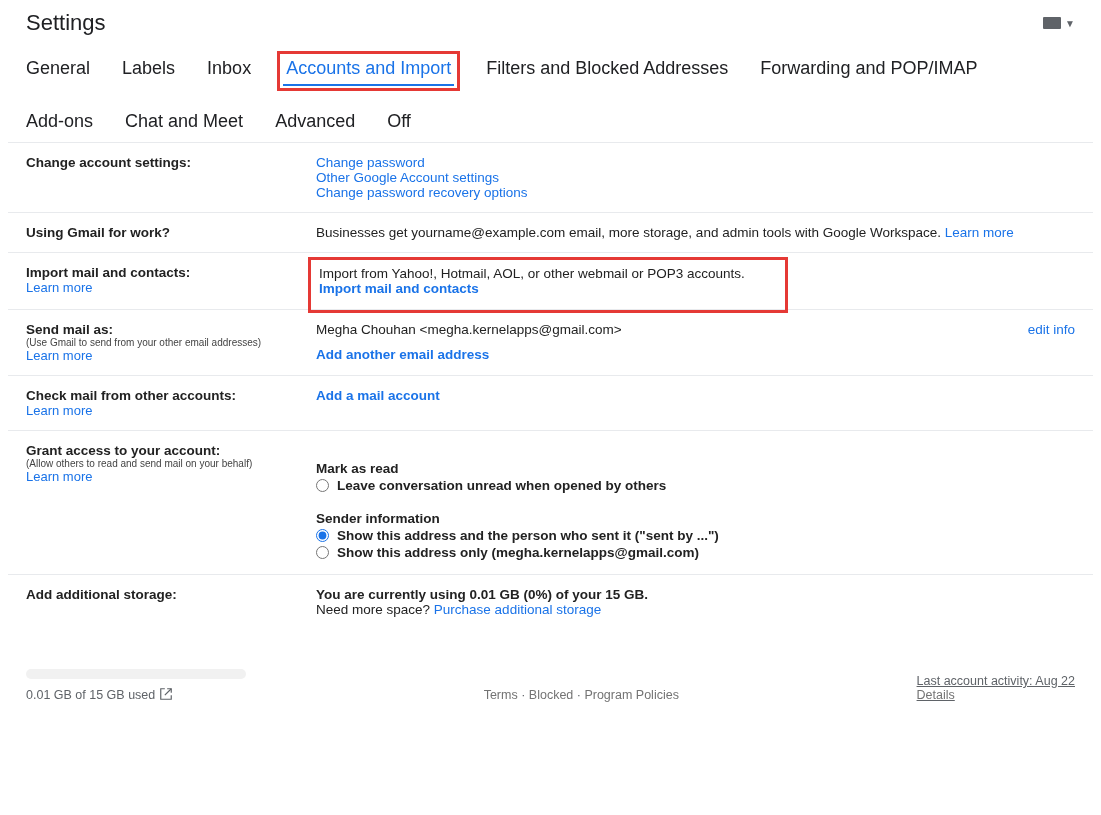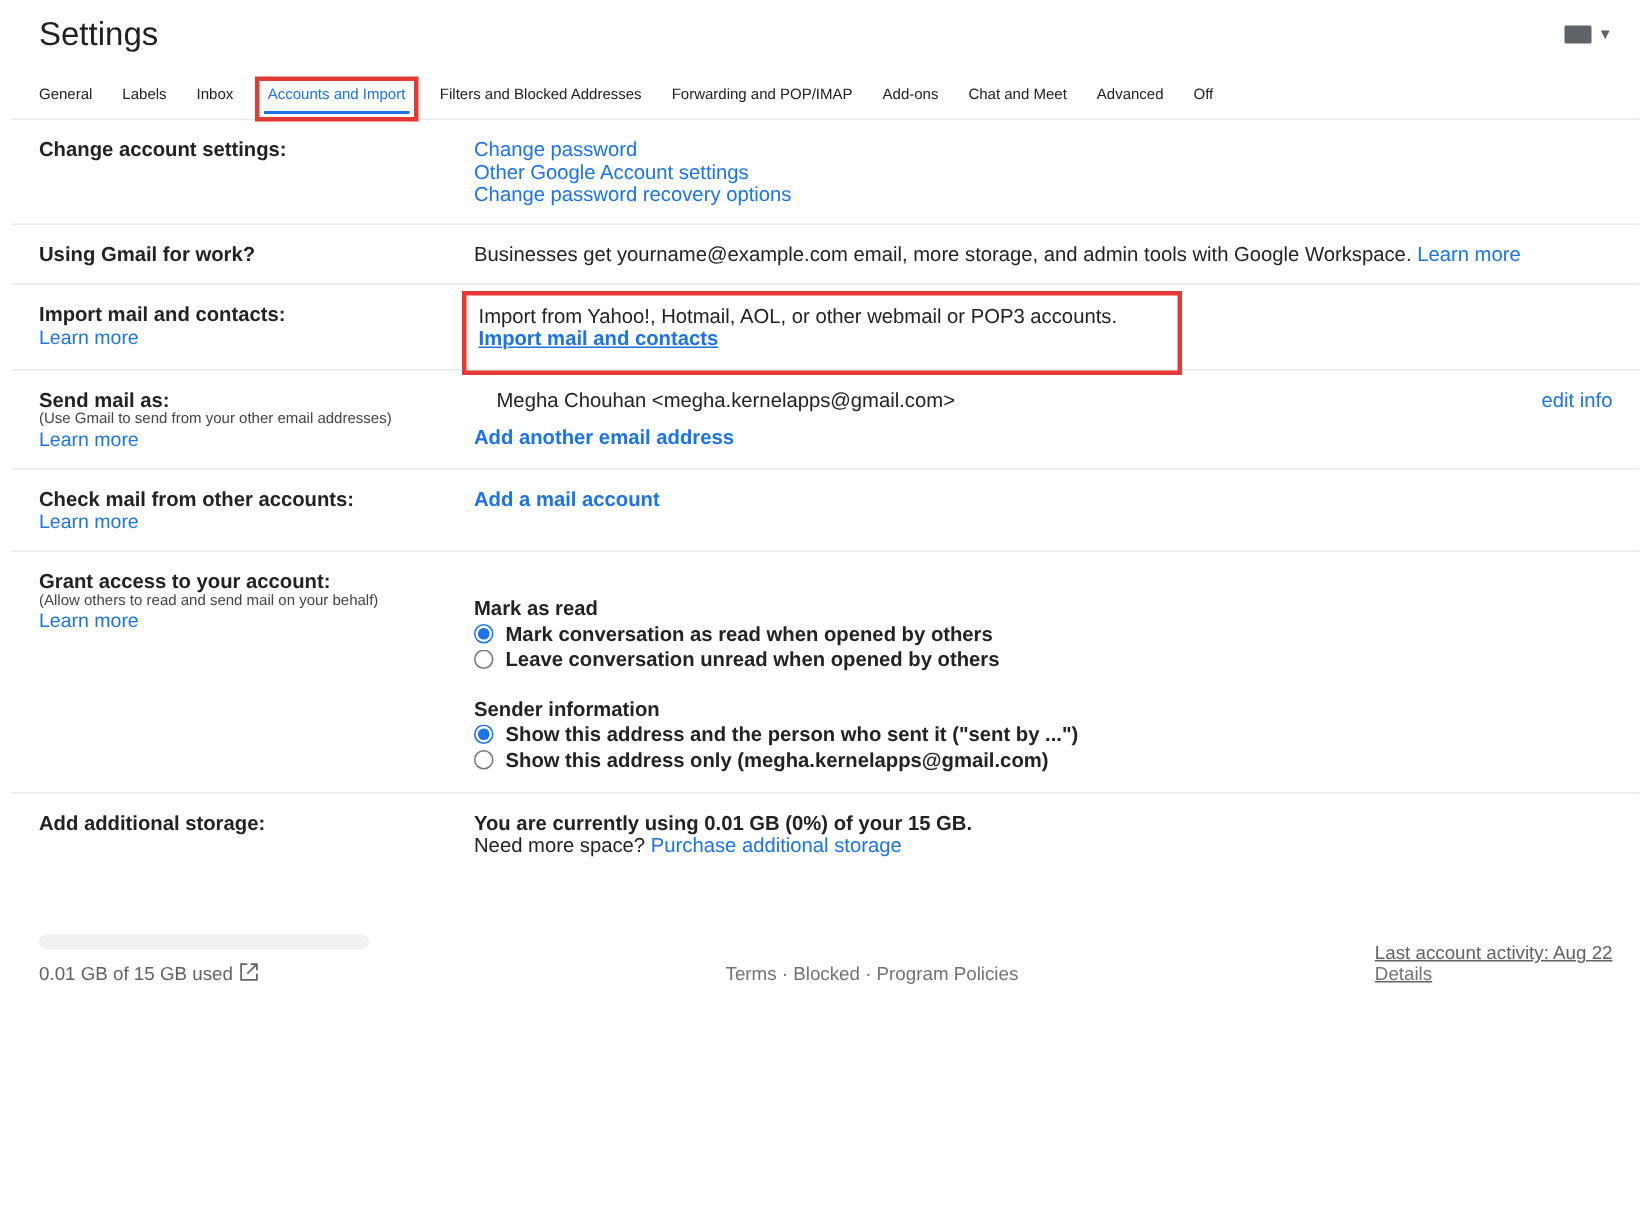--- a/index.html
+++ b/index.html
@@ -33,24 +33,24 @@
   }
   .kbd-icon {
     width: 18px;
     height: 12px;
     background: #5f6368;
     border-radius: 1px;
     display: inline-block;
   }
   .tabs {
     display: flex;
-    gap: 20px;
+    gap: 32px;
     padding: 22px 18px 10px 18px;
     border-bottom: 1px solid #e8eaed;
-    font-size: 10px;
+    font-size: 18px;
     color: #202124;
     flex-wrap: wrap;
   }
   .tab { cursor: pointer; white-space: nowrap; }
   .tab.active { color: #1a73e8; }
   .tab.active-wrap {
     border: 3px solid #e53935;
     padding: 4px 6px 6px 6px;
     margin: -7px -6px -12px -6px;
     position: relative;
@@ -82,21 +82,20 @@
   }
   .right-col {
     flex: 1;
     font-size: 13.5px;
   }
   .right-col .row-flex {
     display: flex;
     justify-content: space-between;
     align-items: flex-start;
     gap: 30px;
-    margin-left: 15px;
   }
   a.link { color: #1a73e8; text-decoration: none; cursor: pointer; text-align: right; }
   .bold-link { color: #1a73e8; font-weight: bold; text-decoration: none; cursor: pointer; }
   .bold { font-weight: bold; }
   .redbox {
     border: 3px solid #e53935;
     padding: 6px 8px 14px 8px;
     margin: -8px -8px -16px -8px;
     display: inline-block;
     min-width: 480px;
@@ -115,21 +114,21 @@
     width: 220px;
     height: 10px;
     background: #f1f1f1;
     border-radius: 5px;
     margin-bottom: 8px;
   }
   .open-icon svg { width:14px; height:14px; vertical-align:-2px; }
   .footer-center { text-align:center; flex:1; }
   .footer-right { text-align:left;text-decoration:underline; }
   .foot-link { color:#737373; text-decoration:none; cursor:pointer; }
-  .underline-bold { text-decoration: underline; font-weight:bold; color:#1a73e8; cursor:pointer; }
+  .underline-bold { font-weight:bold; color:#1a73e8; cursor:pointer; }
 </style>
 </head>
 <body>
 
 <div class="container">
   <div class="header-row">
     <h1 class="title">Settings</h1>
     <div class="input-tools">
       <span class="kbd-icon"></span>
       <span style="font-size:10px;">▼</span>
@@ -212,24 +211,20 @@
 
   <div class="section">
     <div class="left-col">
       <div class="label">Grant access to your account:</div>
       <div class="sub">(Allow others to read and send mail on your behalf)</div>
       <a class="link">Learn more</a>
     </div>
     <div class="right-col">
       <div class="bold" style="margin-top:18px;">Mark as read</div>
       <label class="radio-row">
-        <input type="radio" name="markread" checked="" style="">
-        <span class="bold">Mark conversation as read when opened by others</span>
-      </label>
-      <label class="radio-row">
         <input type="radio" name="markread" style="">
         <span class="bold">Leave conversation unread when opened by others</span>
       </label>
       <div class="bold" style="margin-top:18px;">Sender information</div>
       <label class="radio-row">
         <input type="radio" name="senderinfo" checked="" style="">
         <span class="bold">Show this address and the person who sent it ("sent by ...")</span>
       </label>
       <label class="radio-row">
         <input type="radio" name="senderinfo" style="">

